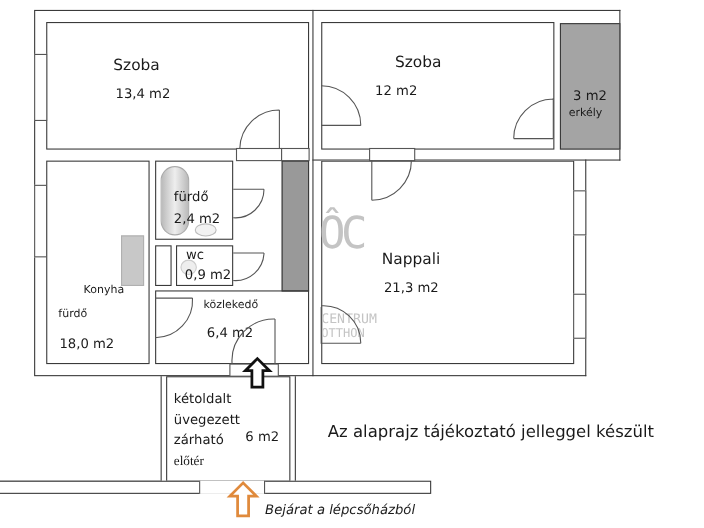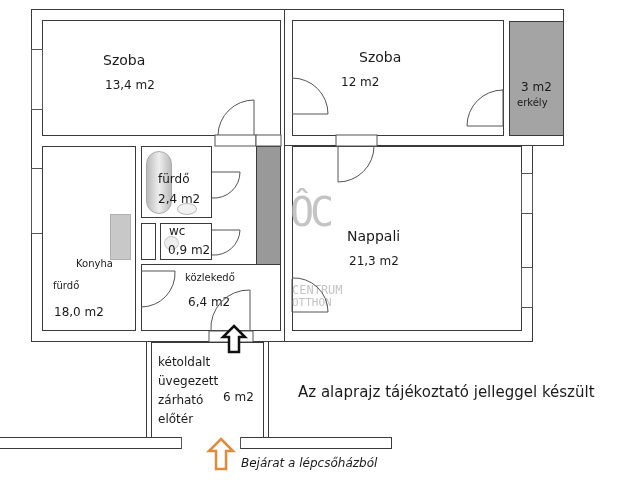--- a/index.html
+++ b/index.html
@@ -98,21 +98,21 @@
     <rect x="209" y="331" width="44" height="11" fill="#fff"></rect>
 
     <path d="M239 396 L239 437 M239 396 A39 39 0 0 0 199 437"></path>
   </g>
 </svg>
 
 <div class="room" style="left:151px;top:342px;width:113px;height:96px;"></div>
 <div class="lbl sm" style="left:158px;top:355px;">kétoldalt</div>
 <div class="lbl sm" style="left:158px;top:374px;">üvegezett</div>
 <div class="lbl sm" style="left:158px;top:393px;">zárható</div>
-<div class="lbl sm" style="left:158px;top:412px;">előtér</div>
+<div class="lbl sm" style="left:158px;top:412px;font-family:Liberation Serif, serif;">előtér</div>
 <div class="lbl sm" style="left:223px;top:390px;">6 m2</div>
 
 <div class="wall" style="left:-2px;top:342px;width:149px;height:96px;border-top:none;border-left:none;"></div>
 <div class="wall" style="left:268px;top:342px;width:124px;height:96px;border-top:none;border-right:none;border-bottom:none;"></div>
 <div class="wall" style="left:-2px;top:437px;width:394px;height:12px;background:#fff;"></div>
 <div class="win" style="left:181px;top:437px;width:60px;height:12px;border-top:none;border-bottom:none;"></div>
 
 <svg width="26" height="28" style="left:221px;top:325px;">
   <path d="M13 1 L24 12 L18 12 L18 27 L8 27 L8 12 L2 12 Z" fill="#fff" stroke="#111" stroke-width="2.5"></path>
 </svg>

